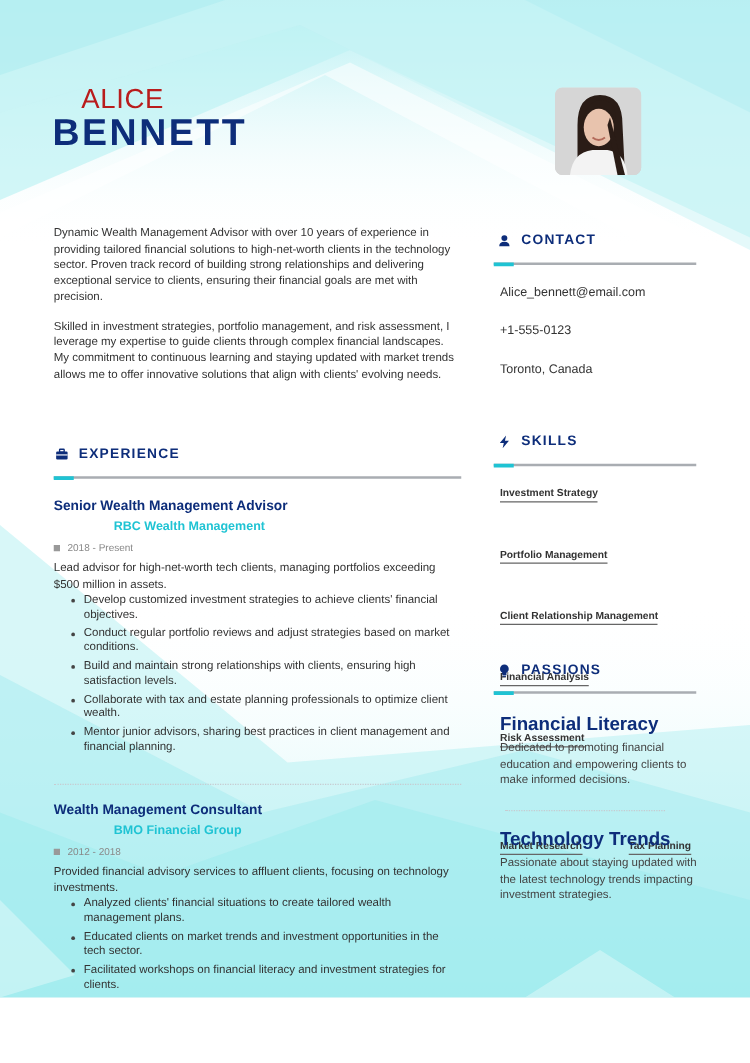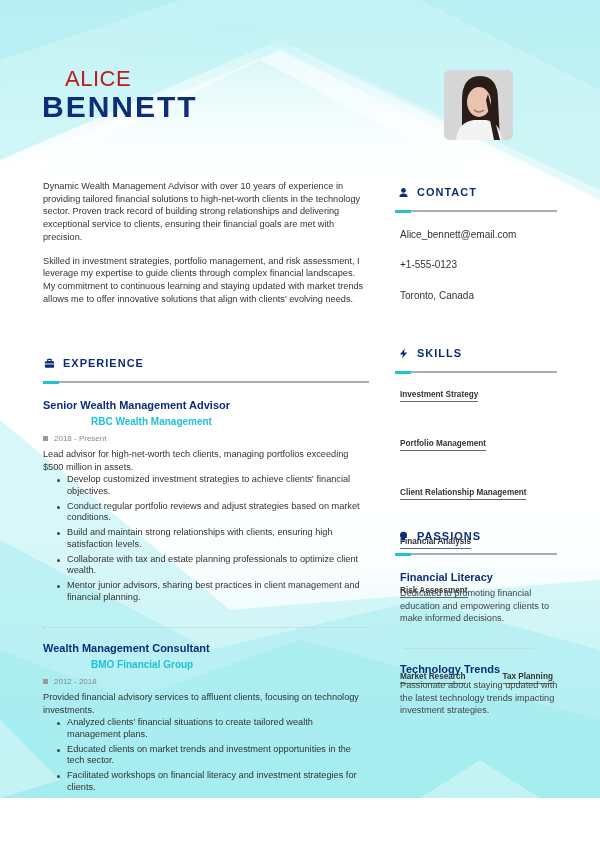--- a/index.html
+++ b/index.html
@@ -47,21 +47,21 @@
 
     .dotted-sep { position: absolute; height: 0; border-top: 1px dotted #c7cbd0; }
 
     
     .contact-item { position: absolute; left: 400px; font-size: 10px; color: #333; }
 
     .skills { position: absolute; left: 400px; top: 390px; width: 160px; display: flex; flex-wrap: wrap; column-gap: 4px; row-gap: 9px; gap: 37px; }
     .skill { font-size: 8.2px; font-weight: bold; color: #333; padding-bottom: 2px; border-bottom: 1px solid #666; white-space: nowrap; }
 
     .passion { position: absolute; left: 400px; width: 160px; }
-    .passion-title { font-size: 11px; font-weight: bold; color: #0d2d7a; }
+    .passion-title { font-size: 15px; font-weight: bold; color: #0d2d7a; }
     .passion-text { font-size: 9.2px; line-height: 12.7px; color: #444; margin-top: 4px; }
   </style>
 </head>
 <body>
 
 <div class="page">
 
   <svg class="bg" width="600" height="798" viewBox="0 0 600 798" preserveAspectRatio="none">
     <defs>
       <linearGradient id="topg" x1="0" y1="0" x2="0" y2="1">

